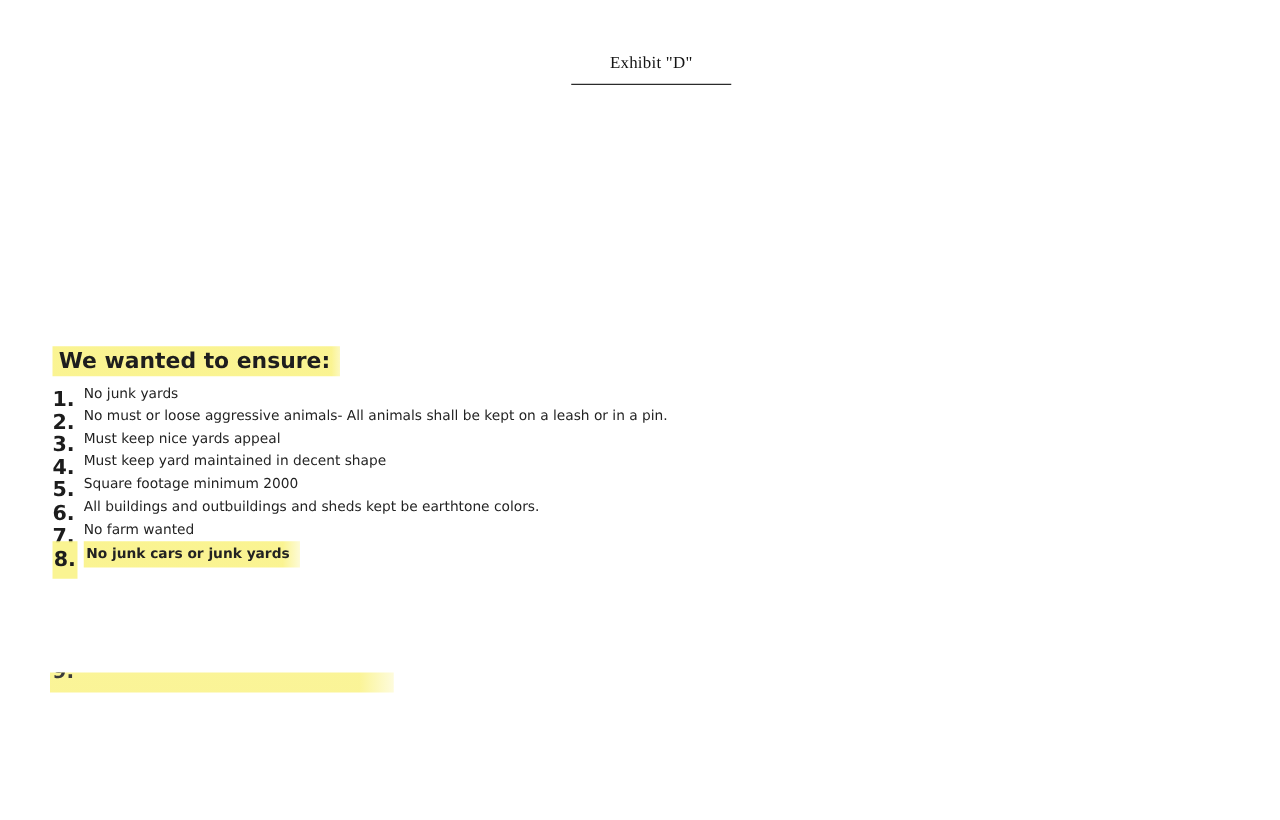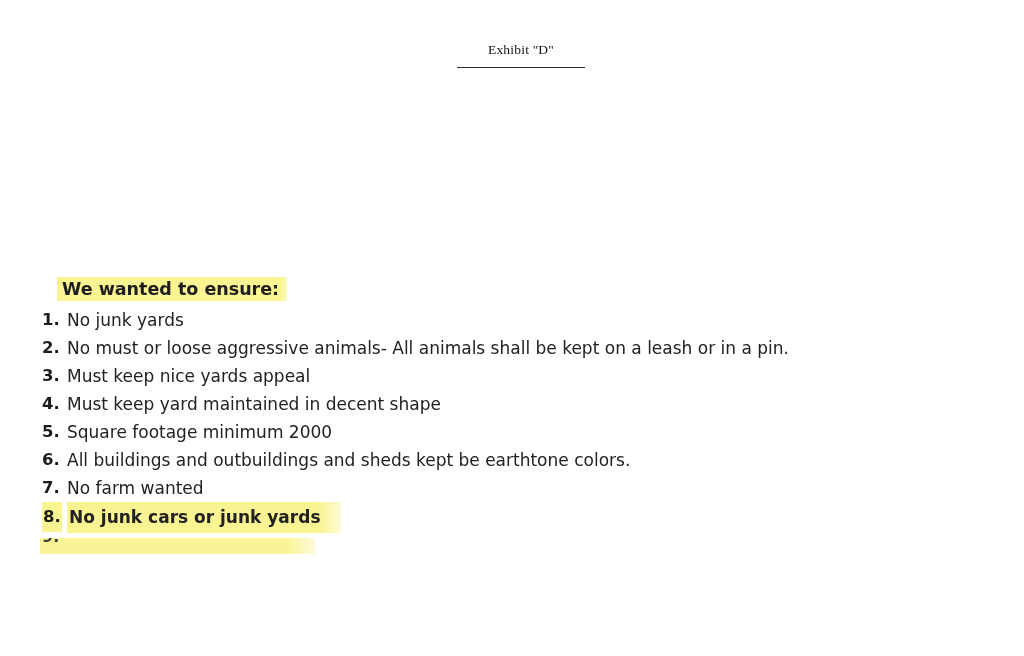--- a/index.html
+++ b/index.html
@@ -57,33 +57,32 @@
     position: relative;
   }
   
   .hl-intro {
     background: linear-gradient(to right,
         rgba(250,243,140,0.95) 0%,
         rgba(250,243,140,0.95) 97%,
         rgba(250,243,140,0.55) 100%);
     padding: 2px 8px 2px 5px;
     box-decoration-break: clone;
-    margin-left: 15px;
     -webkit-box-decoration-break: clone;
   }
 
   ol.rules {
     list-style: none;
     margin: 0;
     padding: 0;
     counter-reset: ruleno;
   }
   ol.rules > li {
     counter-increment: ruleno;
-    font-size: 17px;
+    font-size: 11px;
     line-height: 1.65;
     color: #222222;
     position: relative;
     padding-left: 27px;
     white-space: nowrap;
   }
   ol.rules > li::before {
     content: counter(ruleno) ".";
     position: absolute;
     left: 2px;
@@ -96,21 +95,21 @@
     display: inline-block;
   }
 
   
   li.item-highlight .txt {
     font-weight: 600;
     background: linear-gradient(to right,
         rgba(250,243,140,0.95) 0%,
         rgba(250,243,140,0.95) 92%,
         rgba(250,243,140,0.35) 100%);
-    padding: 1px 20px 2px 2px;
+    padding: 1px 8px 2px 2px;
   }
   li.item-highlight::before {
     background: rgba(250,243,140,0.95);
     padding: 1px 1px 2px 1px;
   }
 
   
   .clipped-remnant {
     position: absolute;
     left: 40px;

